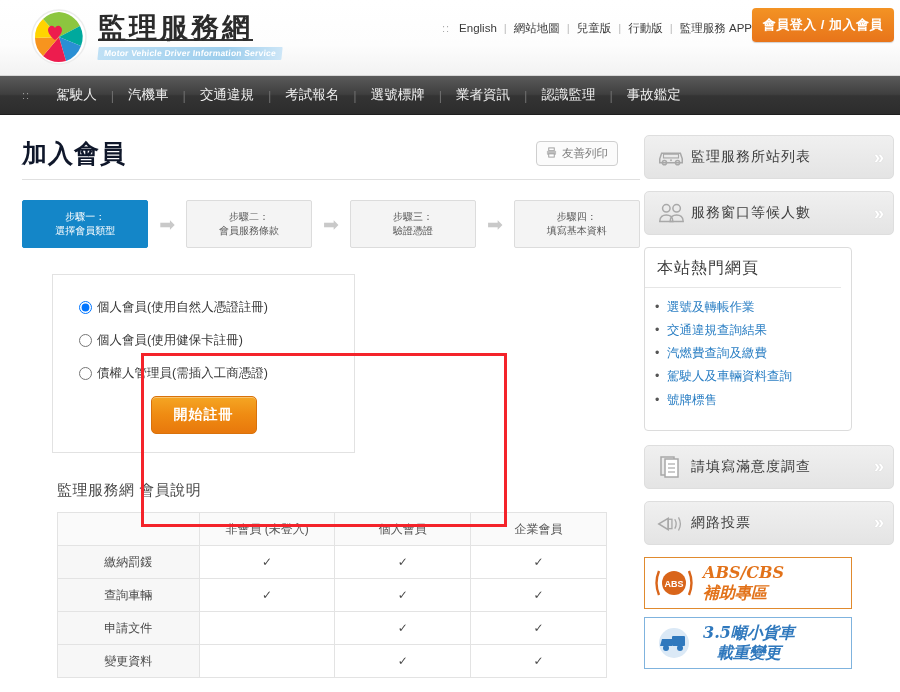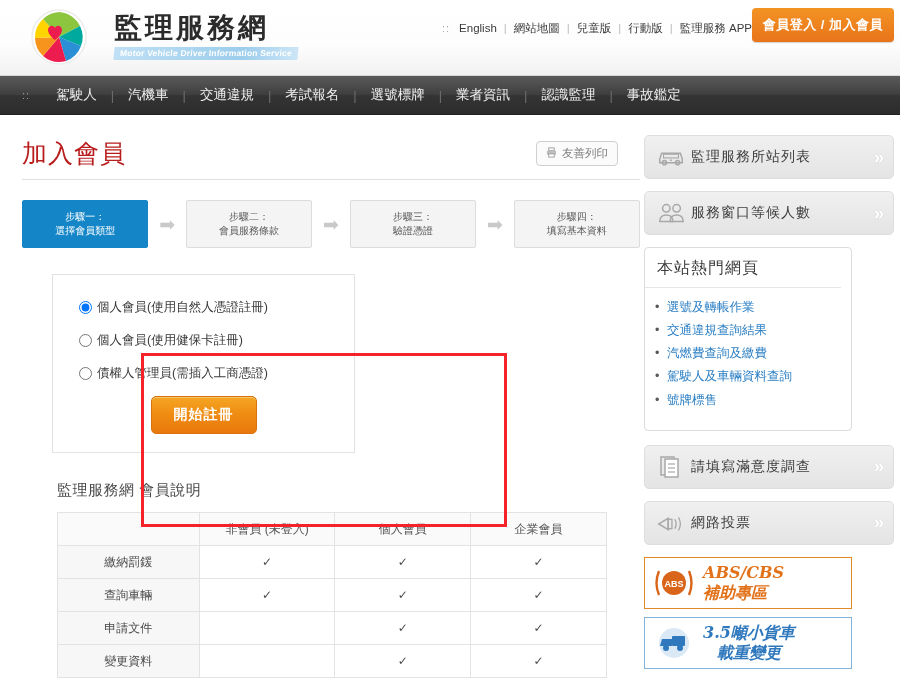--- a/index.html
+++ b/index.html
@@ -16,21 +16,21 @@
     position: relative;
     height: 76px;
     background: linear-gradient(to bottom, #ffffff 0%, #fdfdfd 60%, #f2f2f2 100%);
     border-bottom: 1px solid #d8d8d8;
   }
   .logo-wrap {
     position: absolute; left: 30px; top: 8px;
     display: flex; align-items: flex-start;
   }
   .logo-mark { width: 58px; height: 58px; position: relative; }
-  .logo-text-block { margin-left: 26px; padding-top: 6px; }
+  .logo-text-block { margin-left: 10px; padding-top: 6px; text-decoration: underline; }
   .logo-title {
     font-family: "DejaVu Serif", serif;
     font-size: 28px; font-weight: bold; color: #2b2b2b;
     letter-spacing: 3px; line-height: 1;
   }
   .logo-sub {
     margin-top: 5px;
     display: inline-block;
     background: linear-gradient(to right, #bfe0f5, #9ccdec 70%, #cde6f7);
     color: #ffffff;
@@ -81,21 +81,21 @@
   .mainnav .nsep { color: #6d6d6d; font-size: 13px; }
 
   
   .page { display: flex; padding: 0; }
   .content { width: 640px; padding: 22px 0 0 22px; position: relative; }
   .aside { width: 260px; padding: 20px 0 0 0; }
 
   
   .title-row { display: flex; align-items: center; justify-content: space-between;
                padding-right: 22px; border-bottom: 1px solid #e0e0e0; padding-bottom: 9px; }
-  .page-title { font-size: 25px; color: #b91c1c; font-weight: normal; letter-spacing: 1px; }
+  .page-title { font-size: 25px; color: #0f172a; font-weight: bold; letter-spacing: 1px; }
   .printbtn {
     display: flex; align-items: center; gap: 5px;
     border: 1px solid #cfcfcf; border-radius: 4px;
     background: #fbfbfb; color: #7b7b7b;
     font-size: 11.5px; padding: 4px 9px; cursor: pointer;
   }
 
   
   .steps { display: flex; align-items: center; margin-top: 20px; }
   .step {

